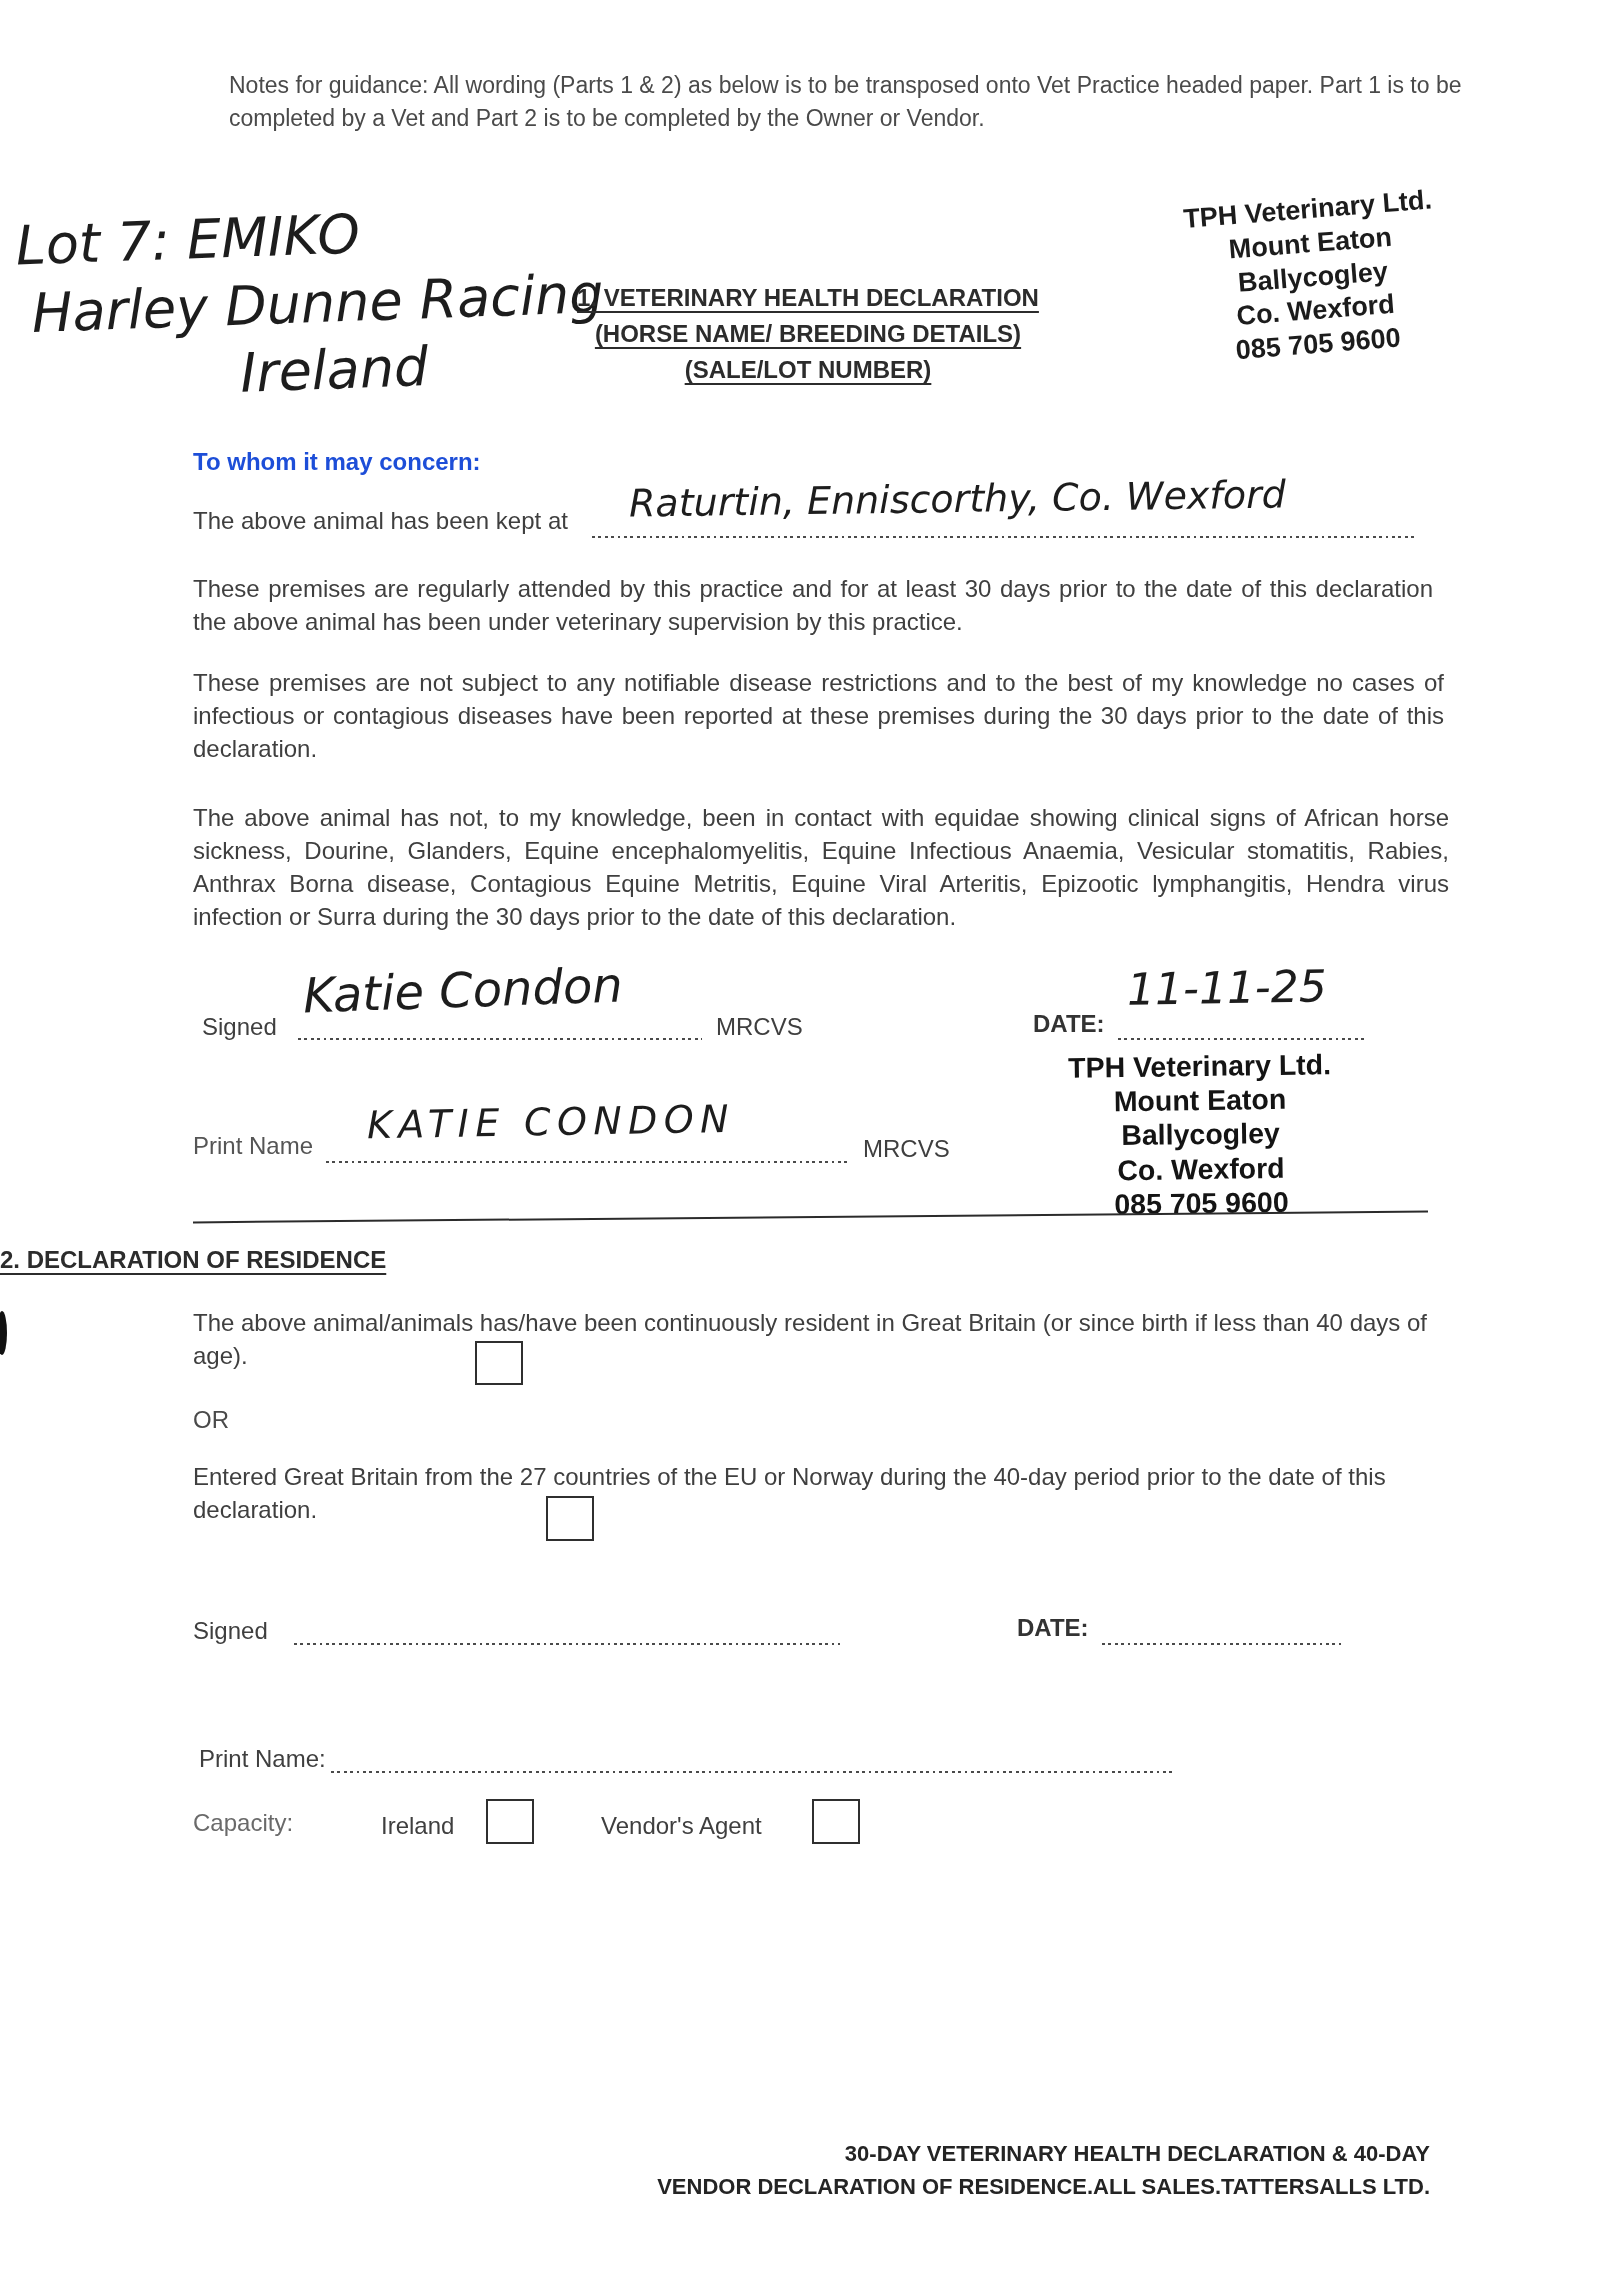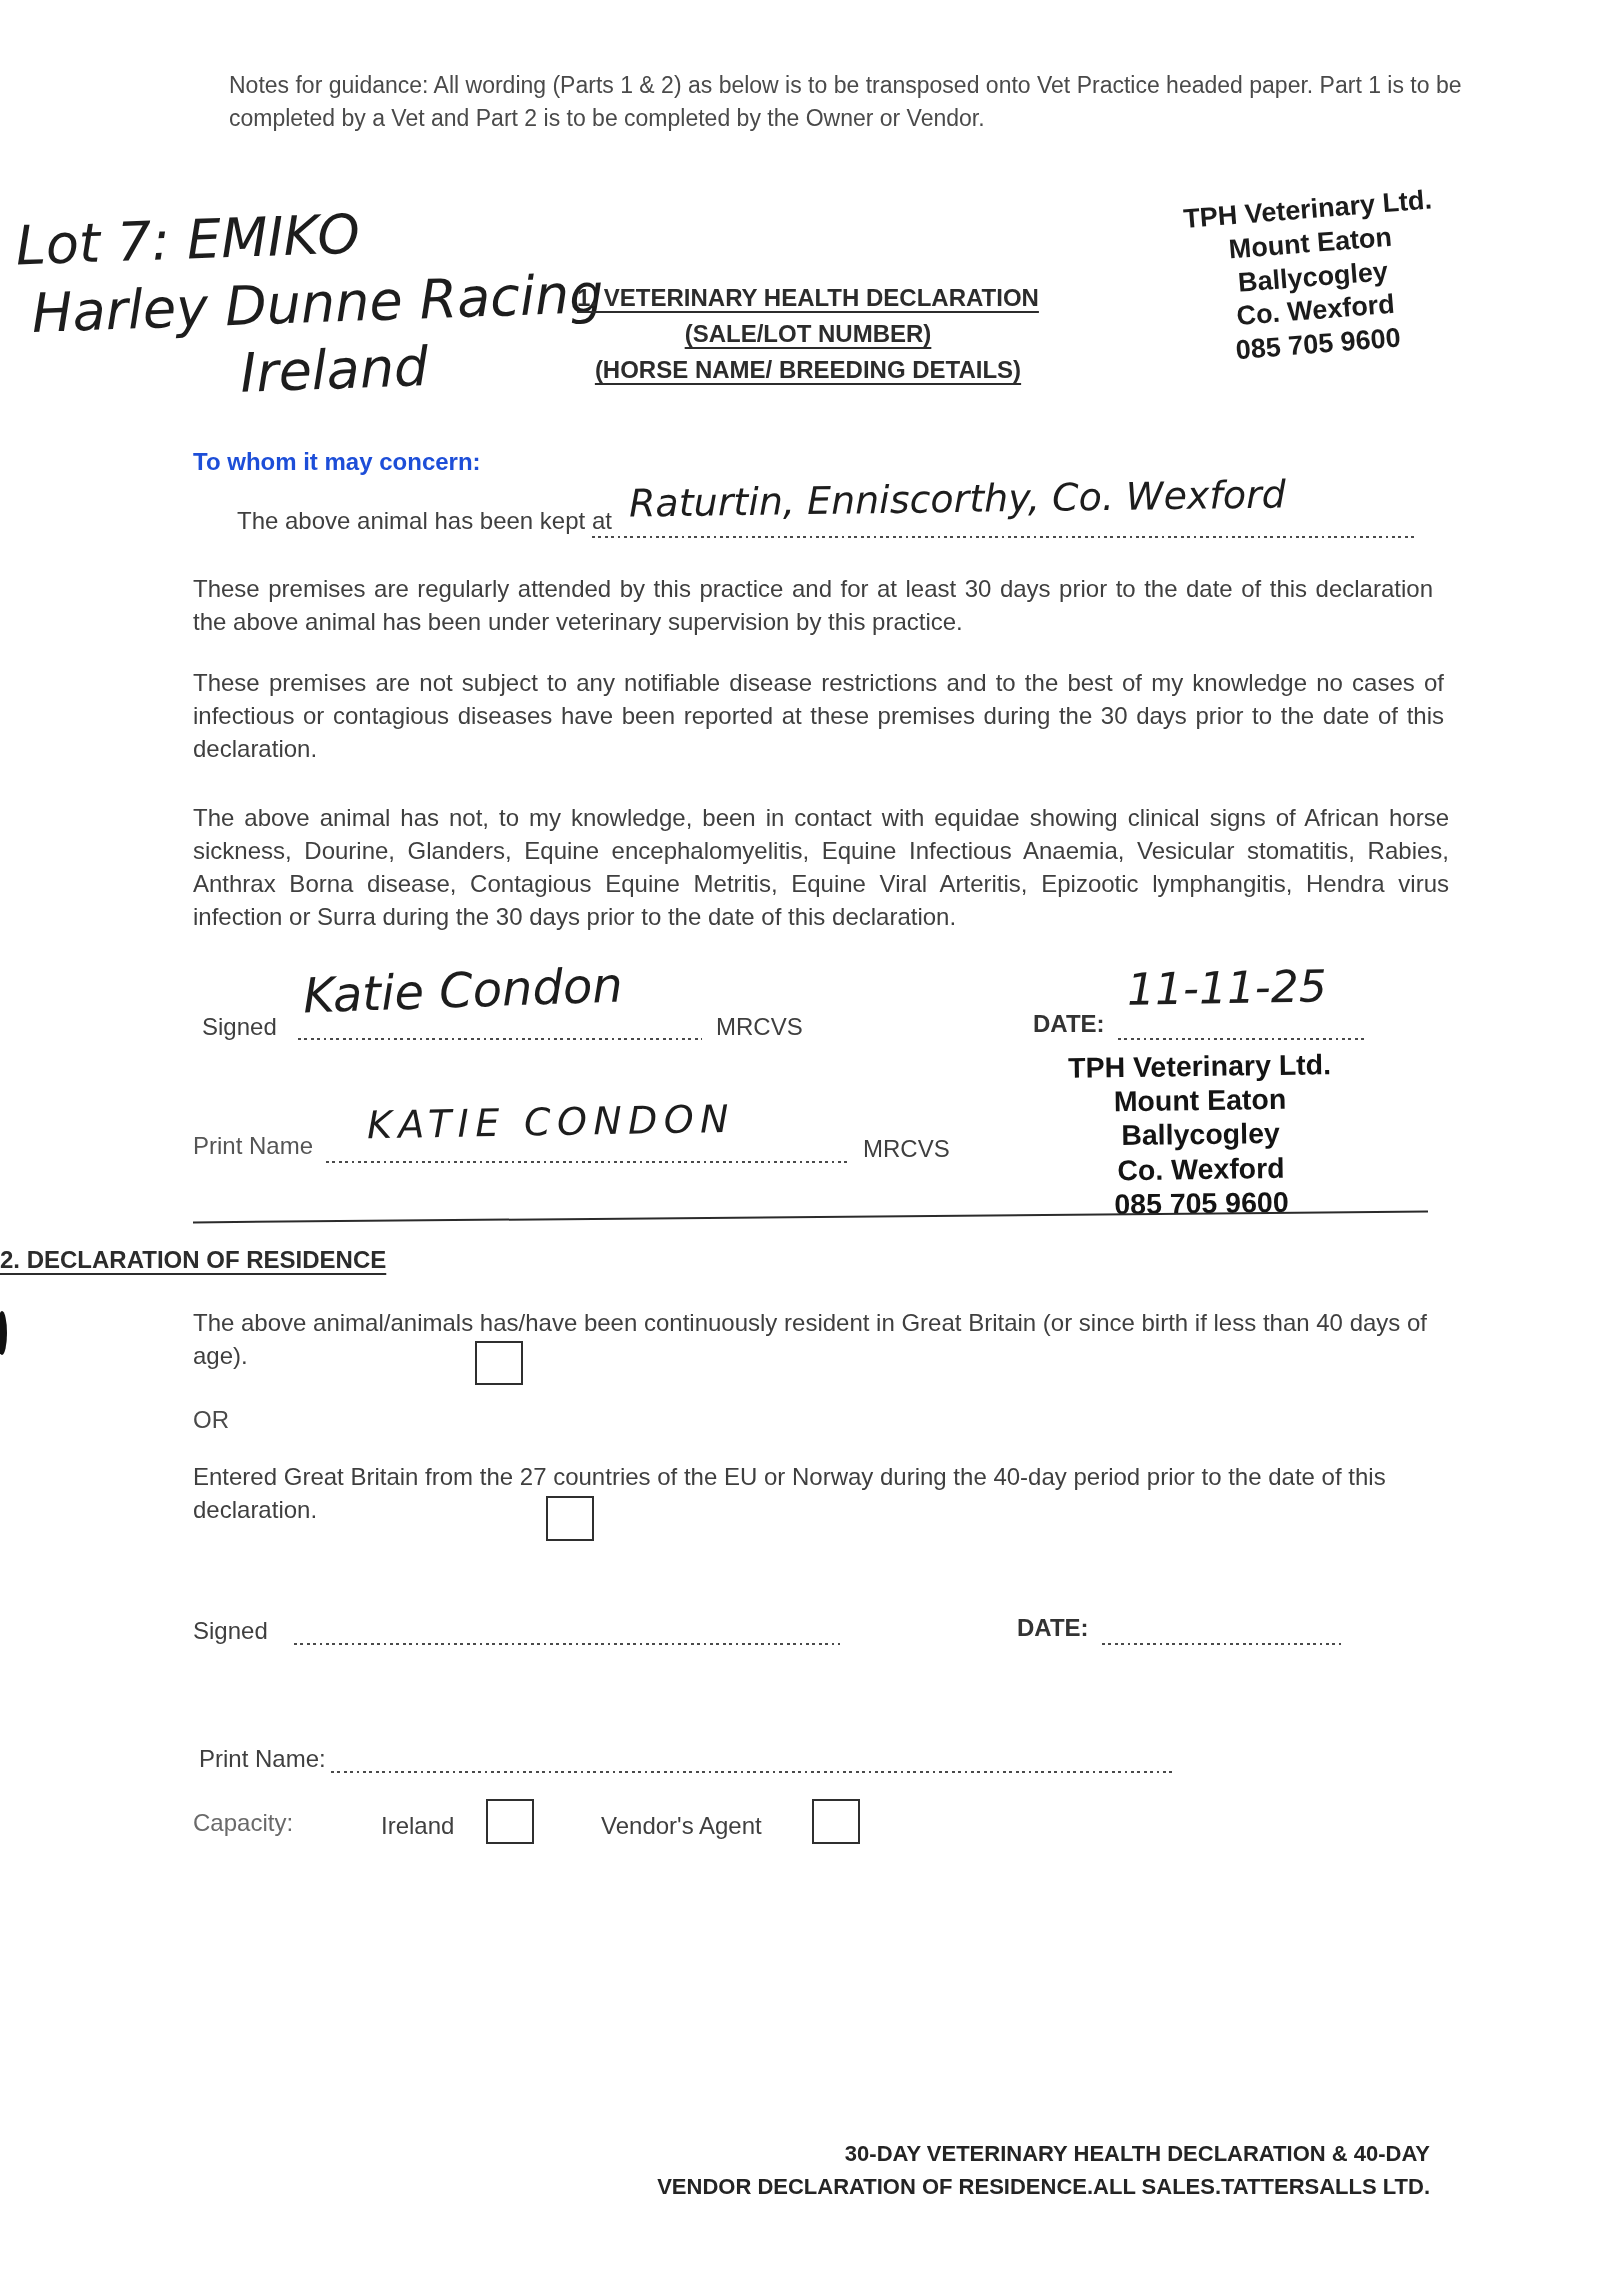--- a/index.html
+++ b/index.html
@@ -61,21 +61,21 @@
     transform: rotate(-0.8deg);
     color: #141414;
   }
 
   .salutation { left: 193px; top: 448px; font-size: 24px; font-weight: 600; color: #1d4ed8; }
 
   .dots {
     height: 2.3px;
     background-image: repeating-linear-gradient(90deg, #4a4a4a 0 2.8px, transparent 2.8px 6.4px);
   }
-  .kept-label { left: 193px; top: 504px; font-size: 24px; margin-left: 44px; }
+  .kept-label { left: 193px; top: 504px; font-size: 24px; }
   .kept-dots  { left: 592px; top: 536px; width: 826px; }
   .kept-value { left: 629px; top: 477px; font-size: 38px; transform: rotate(-0.8deg); white-space: nowrap; }
 
   .para1 { left: 193px; top: 572px; width: 1240px; }
   .para2 { left: 193px; top: 666px; width: 1251px; }
   .para3 { left: 193px; top: 801px; width: 1256px; }
 
   .signed1-label { left: 202px; top: 1010px; font-size: 24px; }
   .signed1-dots  { left: 298px; top: 1038px; width: 404px; }
   .signature     { left: 303px; top: 962px; font-size: 48px; transform: rotate(-2deg); white-space: nowrap; }
@@ -144,22 +144,22 @@
   <div class="abs guidance">Notes for guidance: All wording (Parts 1 &amp; 2) as below is to be transposed onto Vet Practice headed paper. Part 1 is to be completed by a Vet and Part 2 is to be completed by the Owner or Vendor.</div>
 
   <div class="abs hand lot-note">
     <div class="l1">Lot 7: EMIKO</div>
     <div class="l2">Harley Dunne Racing</div>
     <div class="l3">Ireland</div>
   </div>
 
   <div class="abs title-block">
     <div class="underline">1. VETERINARY HEALTH DECLARATION</div>
+    <div class="underline">(HORSE NAME/ BREEDING DETAILS)</div>
     <div class="underline">(SALE/LOT NUMBER)</div>
-    <div class="underline">(HORSE NAME/ BREEDING DETAILS)</div>
   </div>
 
   <div class="abs stamp stamp1">
     <div>TPH Veterinary Ltd.</div>
     <div>Mount Eaton</div>
     <div>Ballycogley</div>
     <div>Co. Wexford</div>
     <div>085 705 9600</div>
   </div>
 

